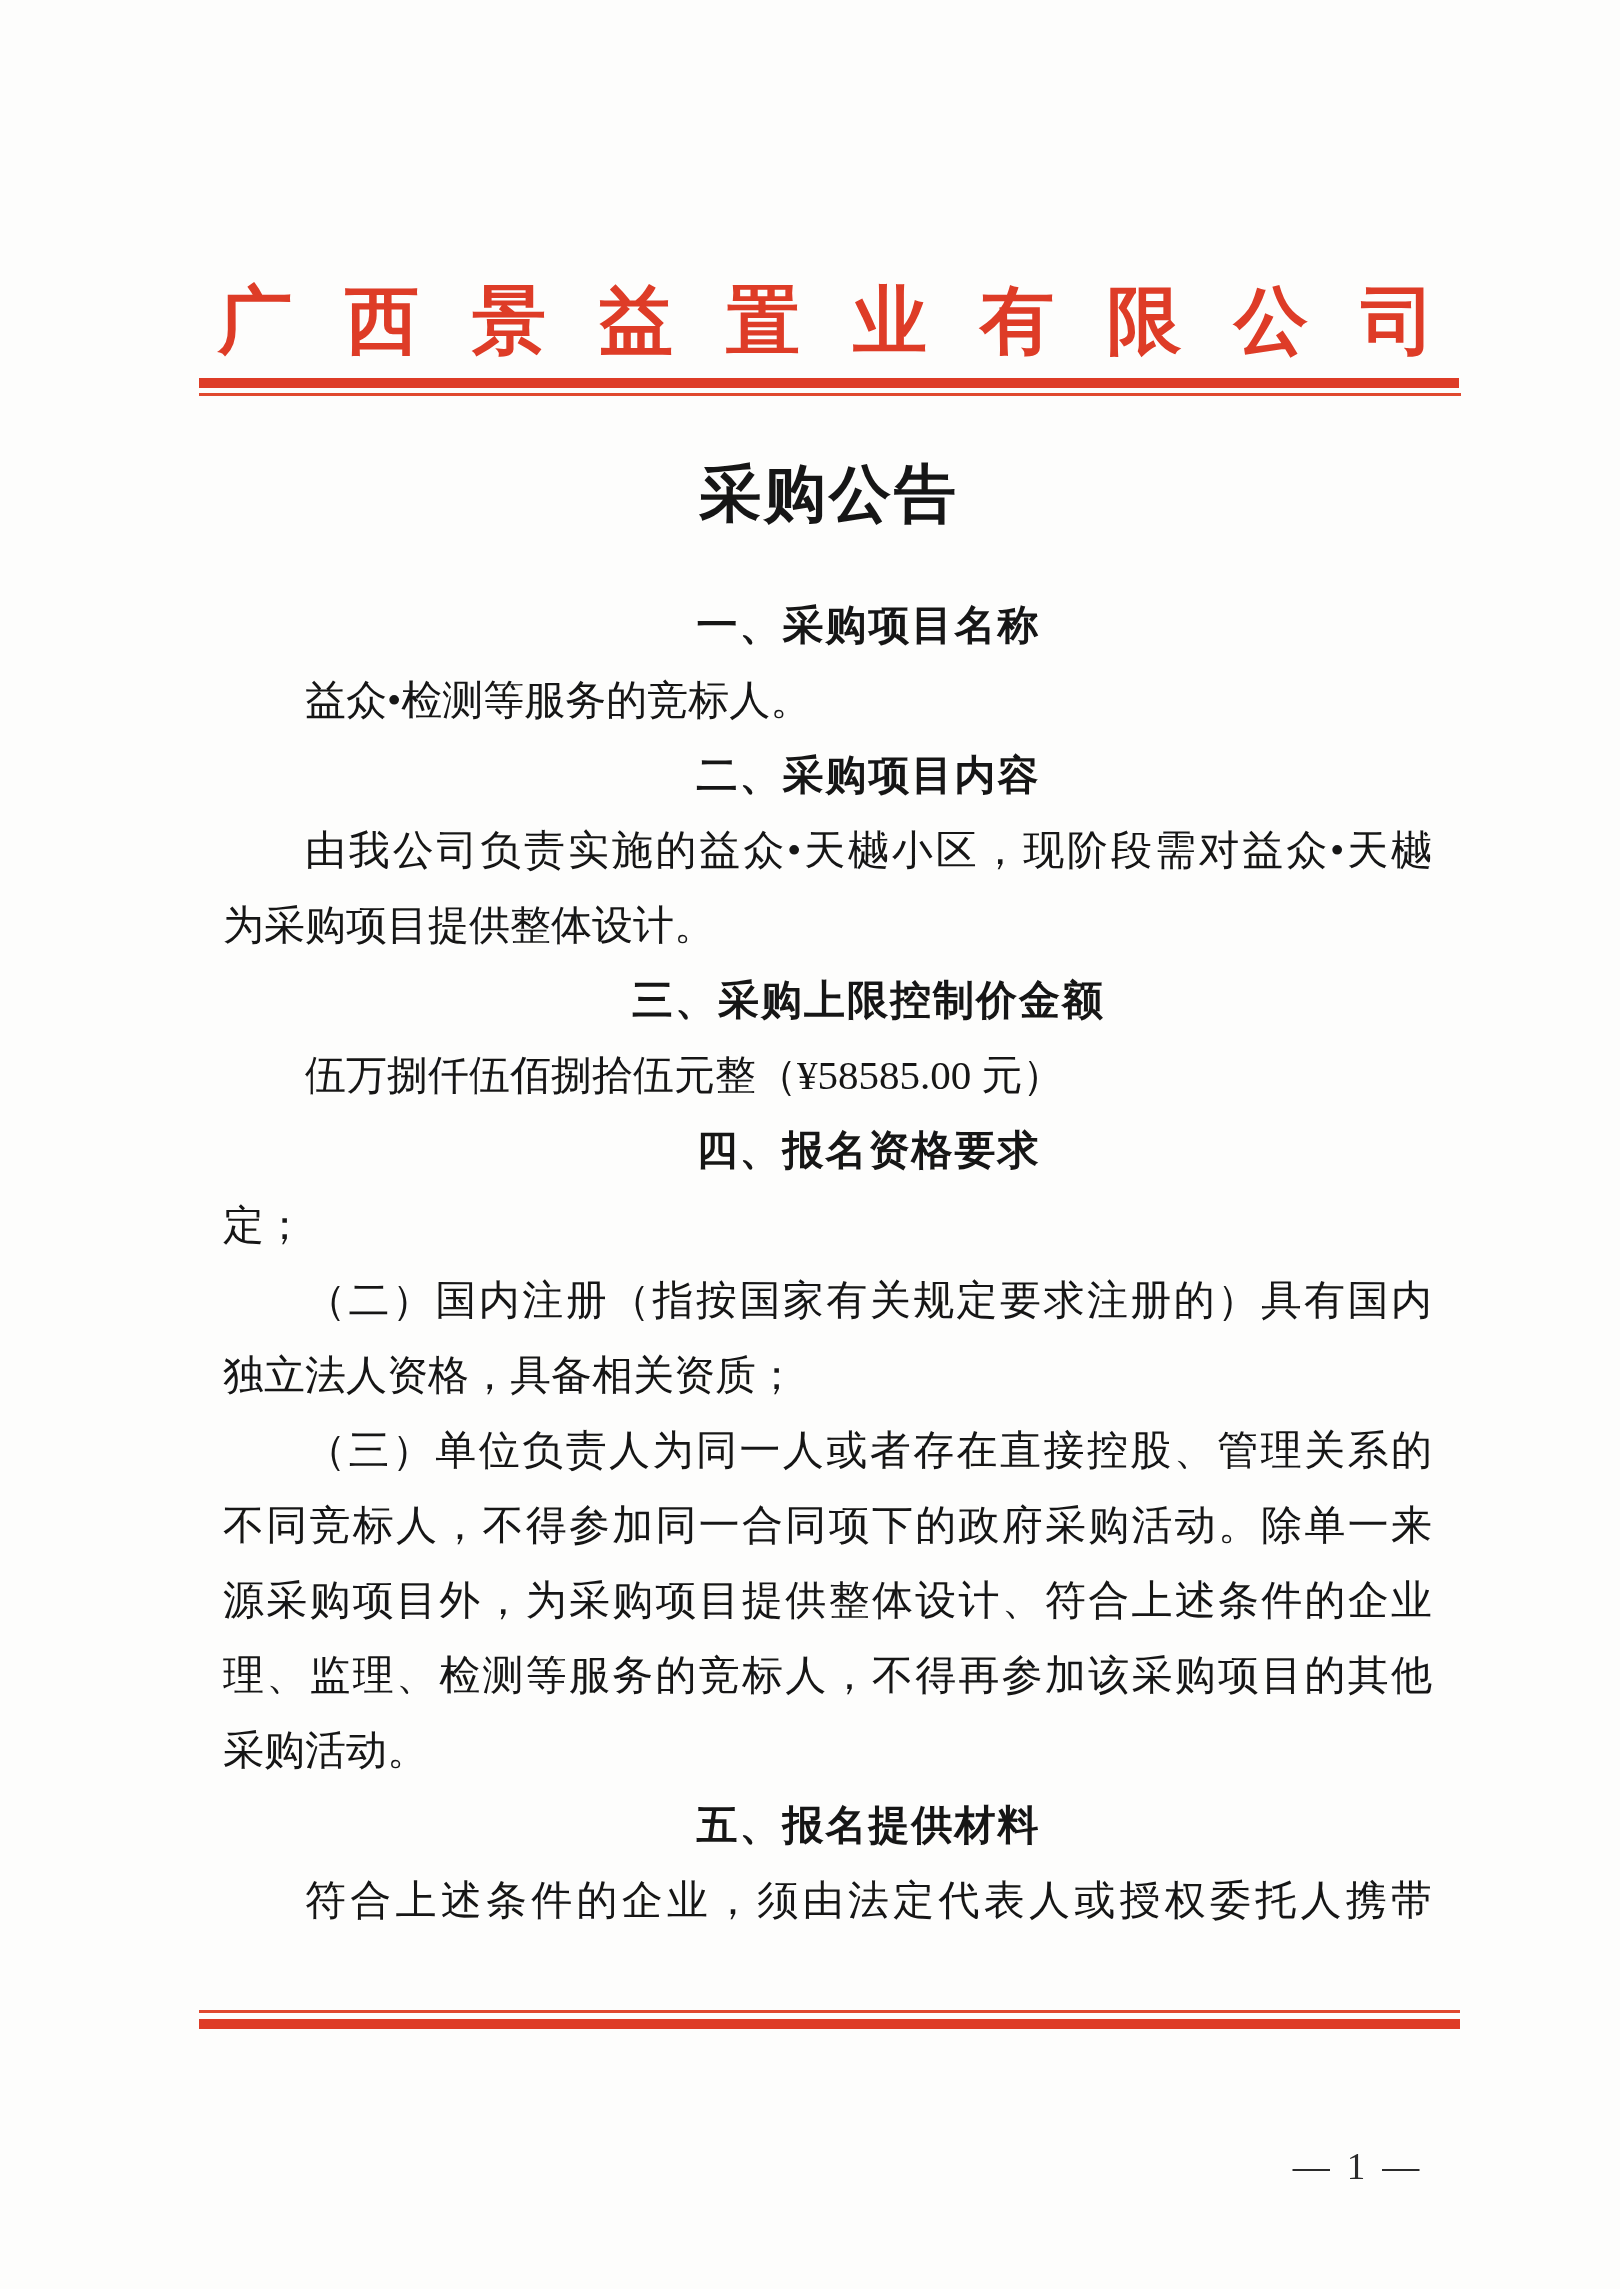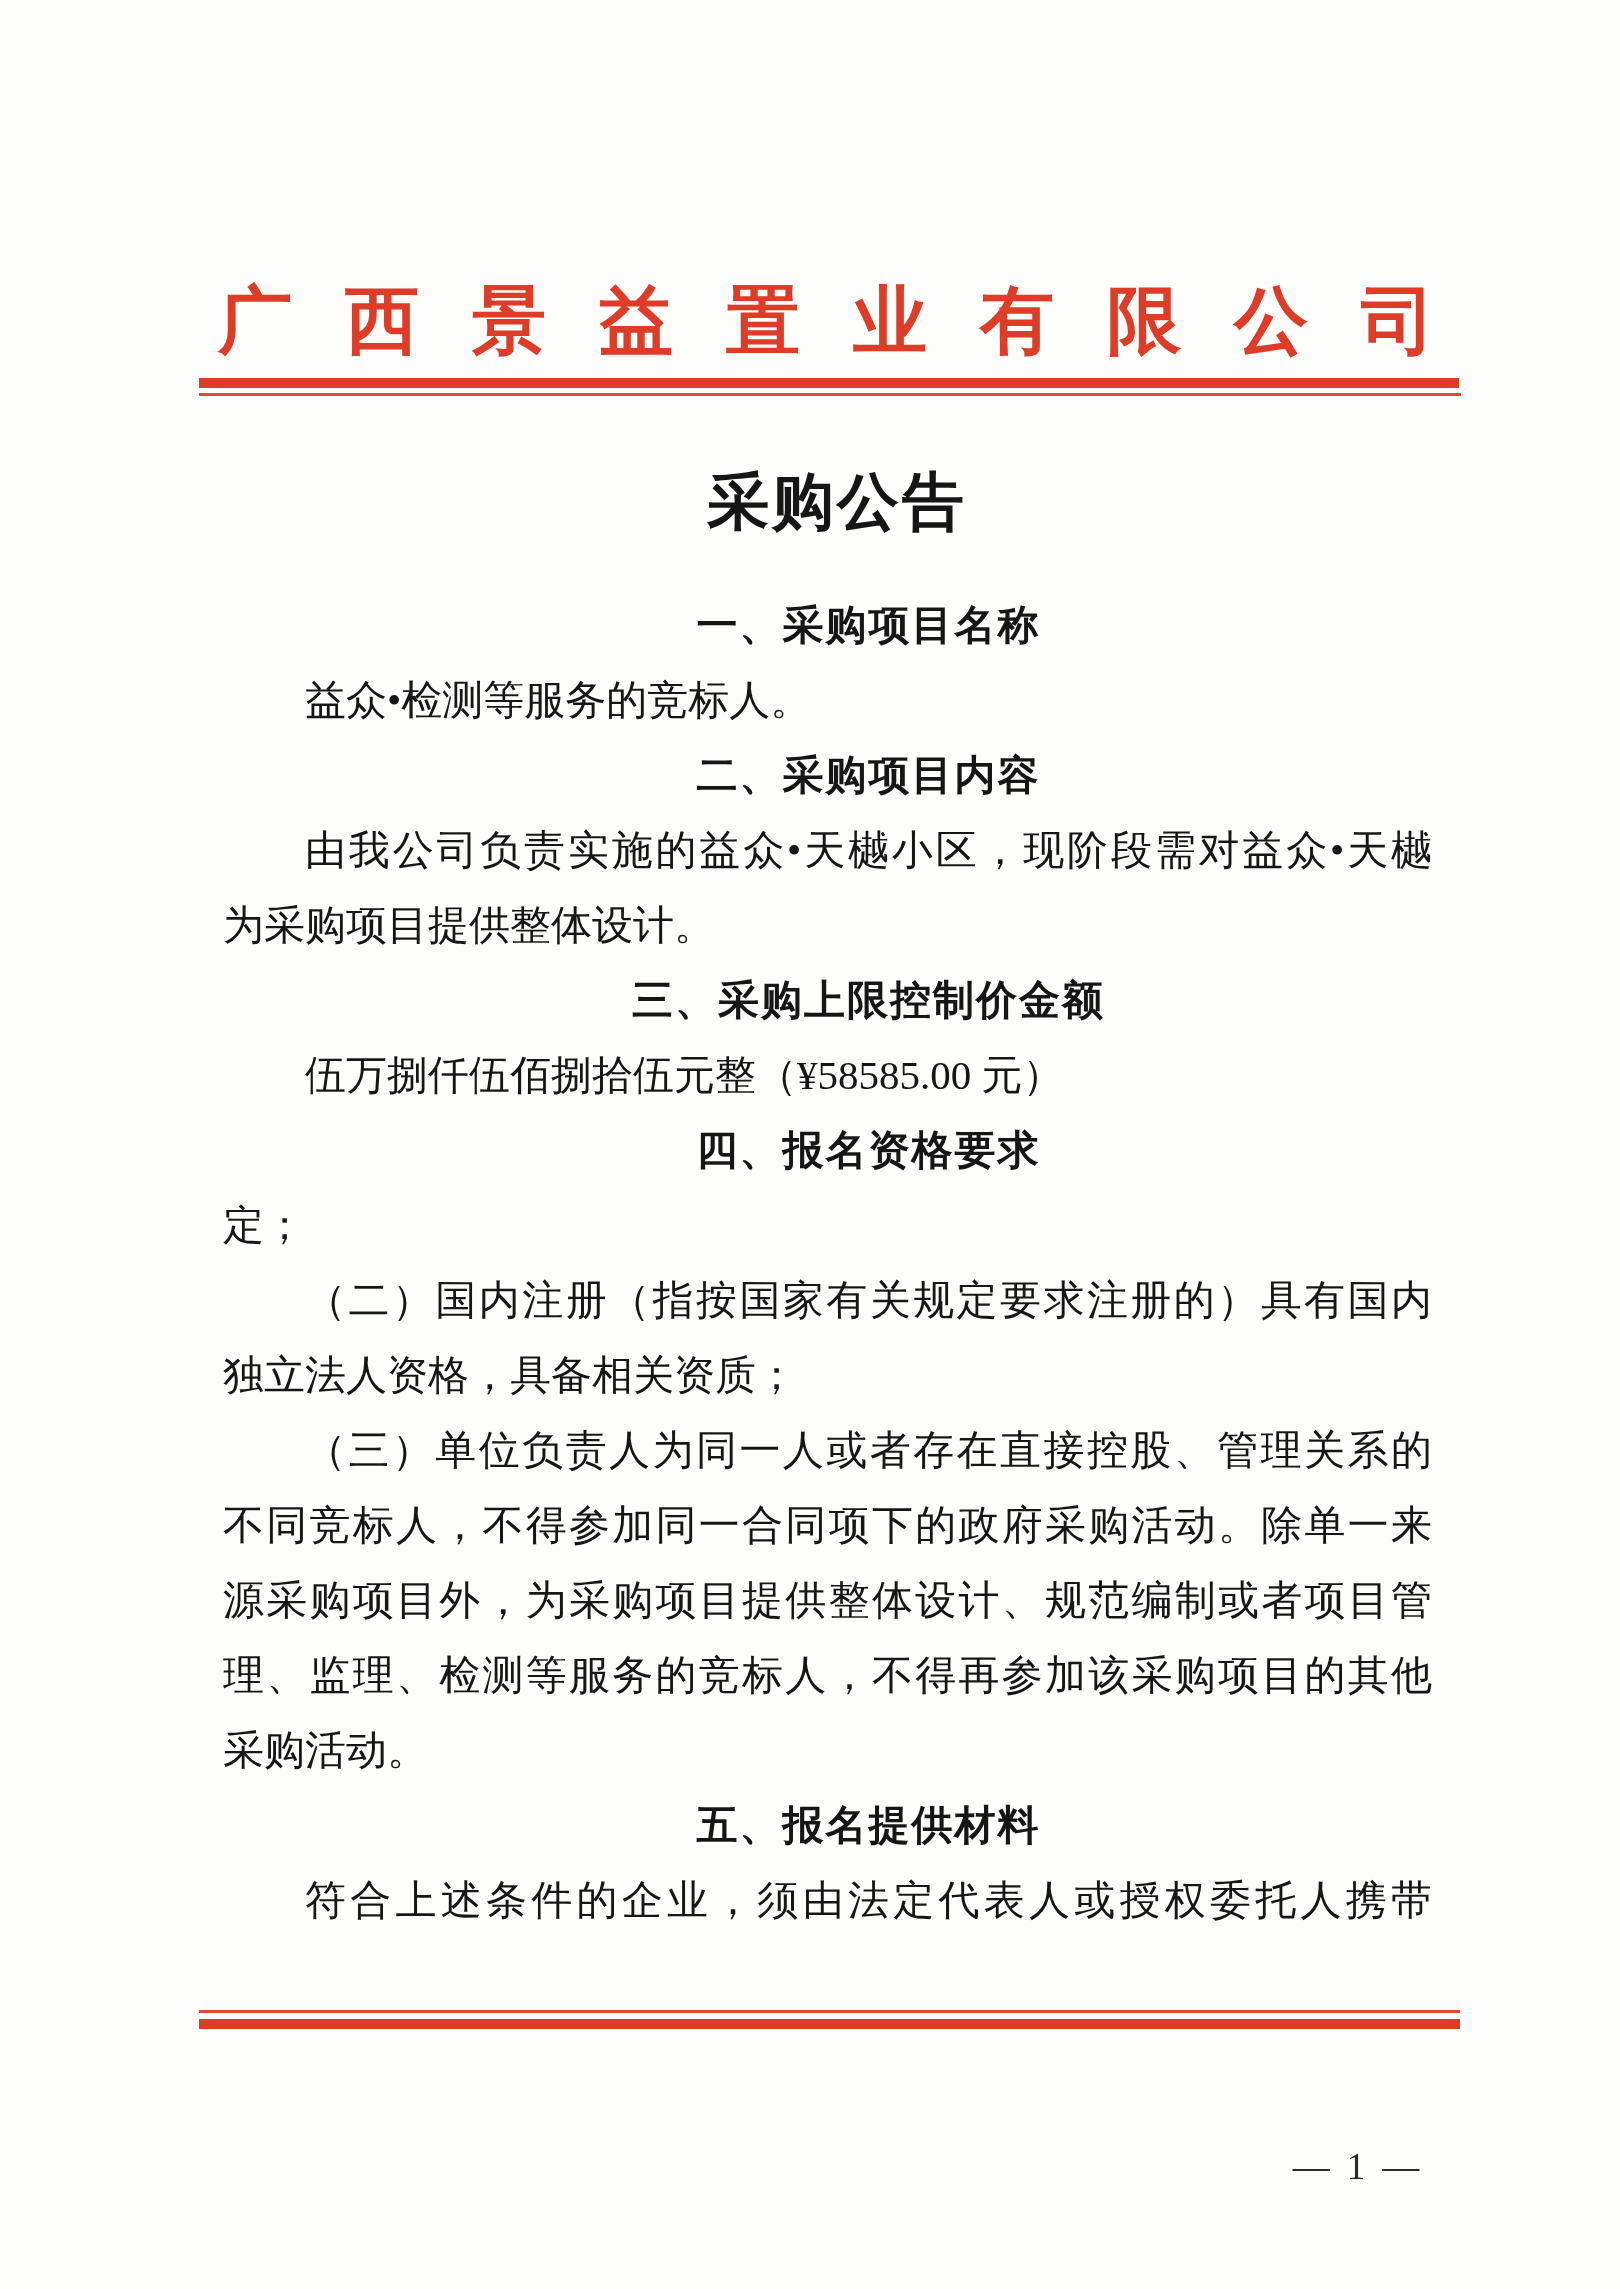--- a/index.html
+++ b/index.html
@@ -29,21 +29,21 @@
   }
   .rule { position: absolute; left: 199px; background: #de3c27; }
   .rule-head-thick { top: 378px; width: 1260px; height: 9.8px; }
   .rule-head-thin  { top: 393px; width: 1262px; height: 2.9px; background:#e0492f; }
   
   .doc-title {
     position: absolute;
     left: 199px;
     top: 455px;
     width: 1260px;
-    margin: 8px;
+    margin: 0;
     text-align: center;
     font-size: 62px;
     line-height: 78px;
     font-weight: bold;
     letter-spacing: 2.9px;
     color: #161616;
   }
   
   .body-text {
     position: absolute;
@@ -99,21 +99,21 @@
       <div class="line indent fill">由我公司负责实施的益众•天樾小区，现阶段需对益众•天樾</div>
       <div class="line">为采购项目提供整体设计。</div>
       <div class="line heading">三、采购上限控制价金额</div>
       <div class="line indent">伍万捌仟伍佰捌拾伍元整（¥58585.00 元）</div>
       <div class="line heading">四、报名资格要求</div>
       <div class="line">定；</div>
       <div class="line indent fill">（二）国内注册（指按国家有关规定要求注册的）具有国内</div>
       <div class="line">独立法人资格，具备相关资质；</div>
       <div class="line indent fill">（三）单位负责人为同一人或者存在直接控股、管理关系的</div>
       <div class="line fill">不同竞标人，不得参加同一合同项下的政府采购活动。除单一来</div>
-      <div class="line fill">源采购项目外，为采购项目提供整体设计、规范编制或者项目管</div>
+      <div class="line fill">源采购项目外，为采购项目提供整体设计、符合上述条件的企业</div>
       <div class="line fill">理、监理、检测等服务的竞标人，不得再参加该采购项目的其他</div>
       <div class="line">采购活动。</div>
       <div class="line heading">五、报名提供材料</div>
       <div class="line indent fill">符合上述条件的企业，须由法定代表人或授权委托人携带</div>
     </div>
 
   <div class="rule rule-foot-thin"></div>
   <div class="rule rule-foot-thick"></div>
 
   <div class="page-number">— 1 —</div>

